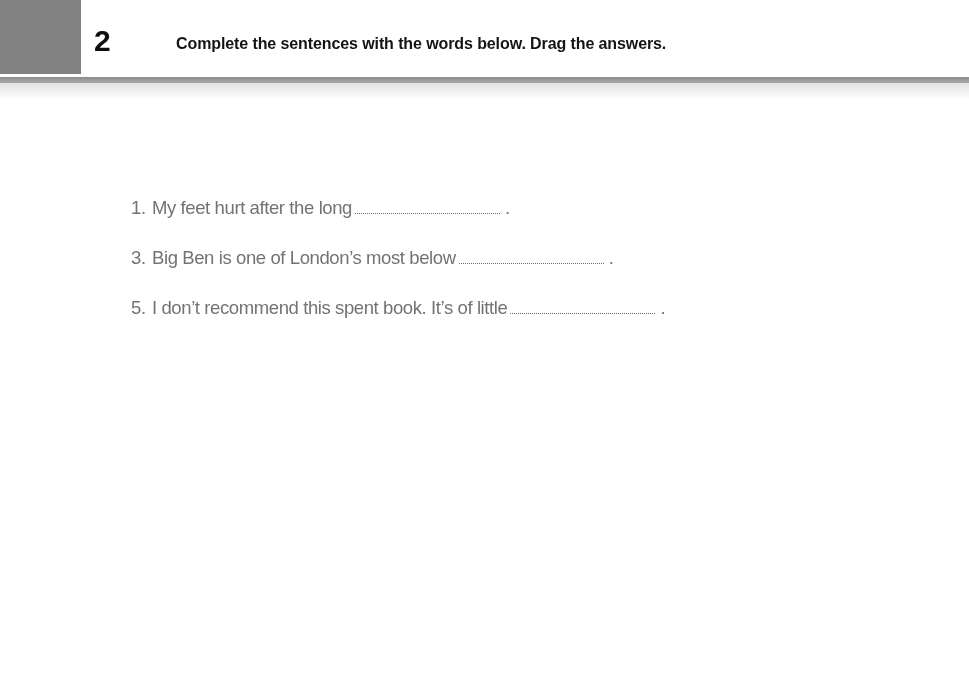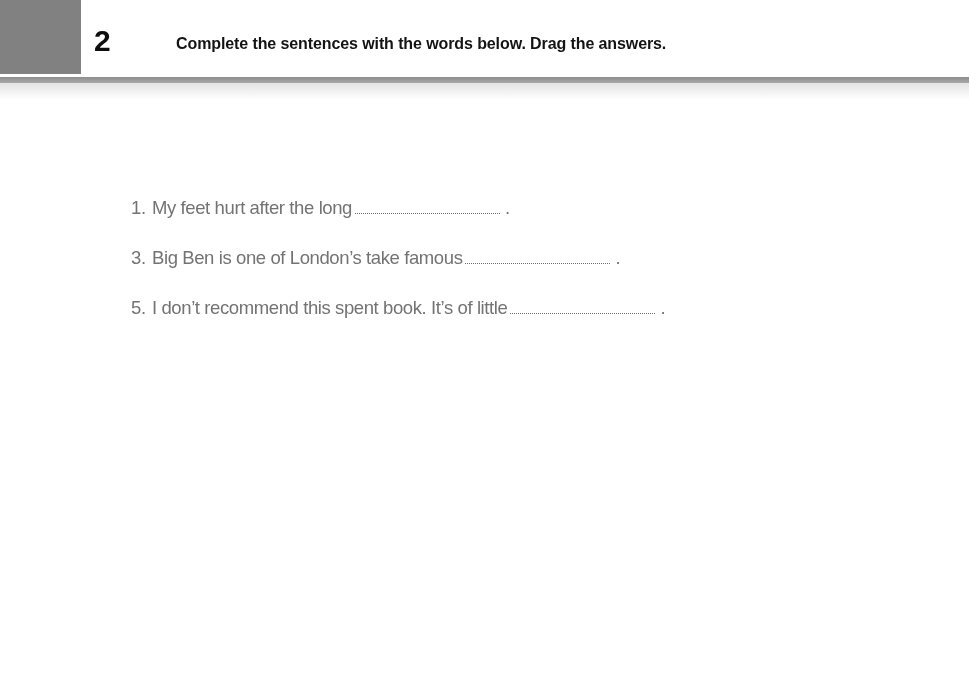--- a/index.html
+++ b/index.html
@@ -81,21 +81,21 @@
   <div class="divider-shadow"></div>
 
   <div class="sentence-list">
 
     <div class="sentence-row">
       <span class="sentence-number">1.</span><span class="sentence-text">My feet hurt after the long</span><span class="answer-blank"></span><span class="sentence-period">.</span>
     </div>
 
 
     <div class="sentence-row">
-      <span class="sentence-number">3.</span><span class="sentence-text">Big Ben is one of London’s take famous</span><span class="answer-blank"></span><span class="sentence-period">.</span>
+      <span class="sentence-number">3.</span><span class="sentence-text">Big Ben is one of London’s most below</span><span class="answer-blank"></span><span class="sentence-period">.</span>
     </div>
 
 
     <div class="sentence-row">
       <span class="sentence-number">5.</span><span class="sentence-text">I don’t recommend this spent book. It’s of little</span><span class="answer-blank"></span><span class="sentence-period">.</span>
     </div>
 
   </div>
 </div>
 

